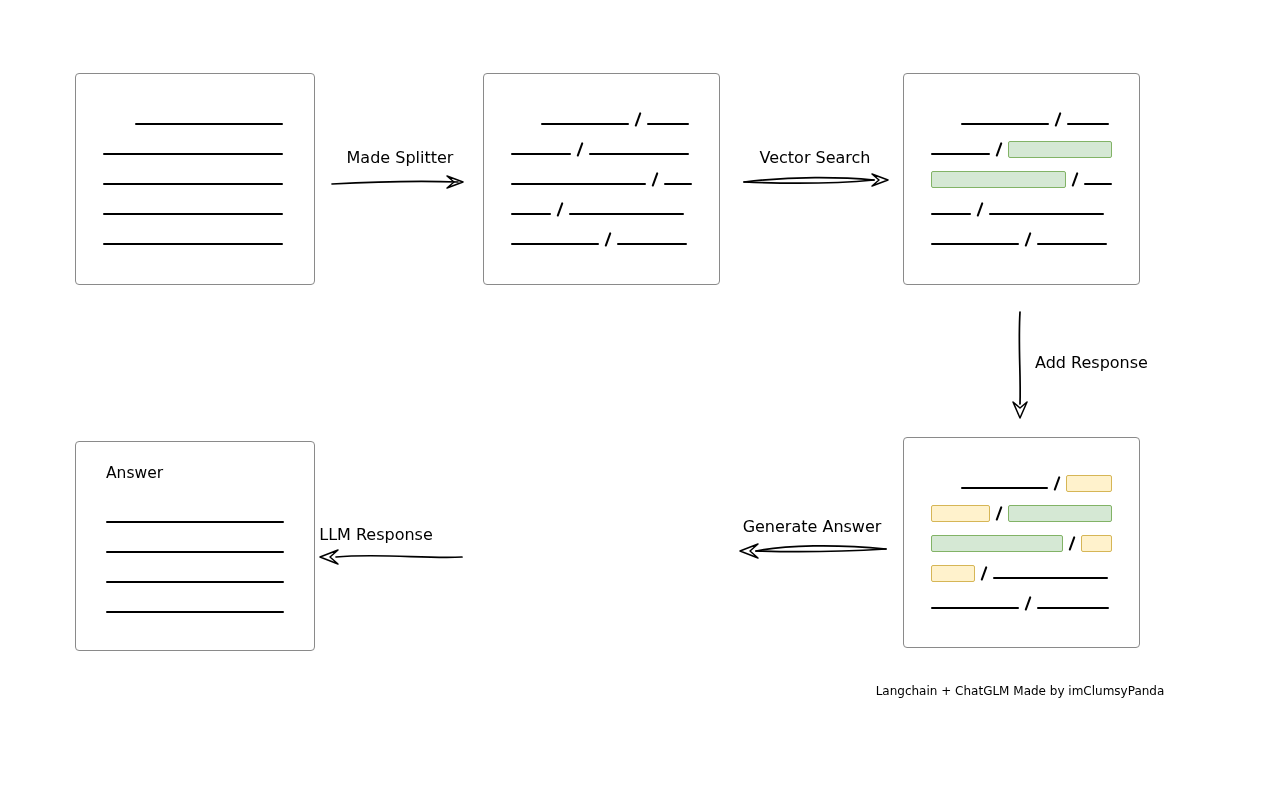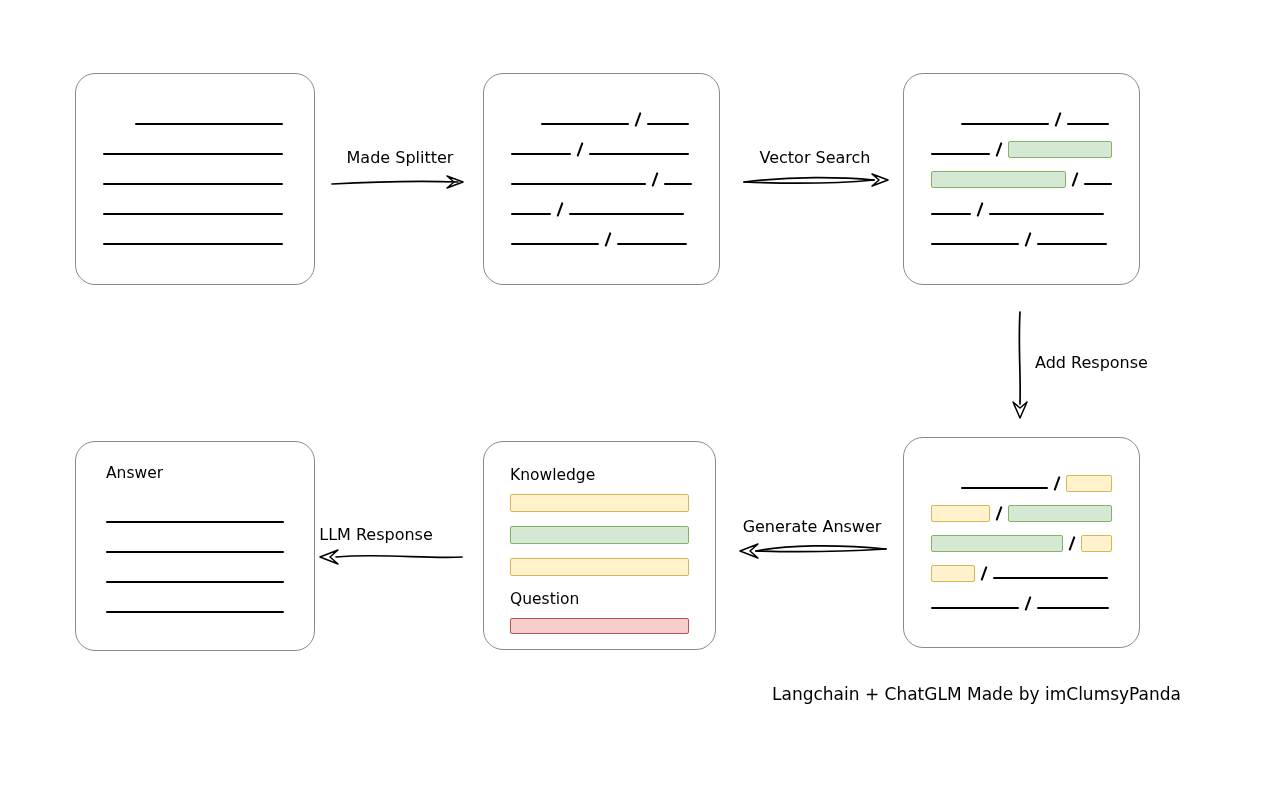--- a/index.html
+++ b/index.html
@@ -1,37 +1,37 @@
 <!DOCTYPE html>
 <html><head>
 <meta charset="utf-8">
 <style>
   html,body{margin:0;padding:0;background:#ffffff;}
   .canvas{
     position:relative;width:1262px;height:792px;background:#ffffff;overflow:hidden;
     font-family:"DejaVu Sans", sans-serif;color:#000;
   }
   .box{
-    position:absolute;border:1.6px solid #8a8a8a;border-radius:20px;background:#ffffff;
+    position:absolute;border:1.6px solid #8a8a8a;border-radius:4px;background:#ffffff;
     box-sizing:border-box;
   }
   .rows{padding:24px 27px 0 27px;}
   .row{height:30px;display:flex;align-items:flex-end;}
   .seg-line{height:2px;background:#000;margin-bottom:3px;border-radius:1px;}
   .seg-gap{height:1px;}
   .slash{width:2.2px;height:15px;background:#000;transform:rotate(20deg);margin:0 8px 1px 8px;border-radius:1px;flex:0 0 auto;}
   .seg-box{box-sizing:border-box;border-width:1.6px;border-style:solid;border-radius:2px;}
   .arrow-label{
     position:absolute;font-size:16px;font-weight:500;text-align:center;white-space:nowrap;
   }
   .box-label{font-size:15.5px;font-weight:500;}
   .arrow-svg{position:absolute;overflow:visible;}
   .arrow-svg path{stroke:#000;stroke-width:1.7;fill:none;stroke-linecap:round;stroke-linejoin:round;}
   .arrow-svg path.head{stroke-width:1.5;}
-  .caption{position:absolute;font-size:17px;font-weight:500;text-align:left;white-space:nowrap;}
+  .caption{position:absolute;font-size:12px;font-weight:500;text-align:center;white-space:nowrap;margin-left:40px;}
   
   .prompt-pad{padding:24px 26px 0 26px;}
   .bars .row{height:auto;margin-bottom:14px;}
   .prompt-pad .box-label{margin-bottom:10px;}
   .q-label{margin-top:12px;}
   
   .answer-pad{padding:22px 30px 0 30px;}
   .answer-pad .rows{padding:14px 0 0 0;}
 </style>
 </head>
@@ -146,40 +146,20 @@
           <div class="seg-line" style="width: 115px;"></div>
         </div>
         <div class="row">
           <div class="seg-line" style="width: 88px;"></div>
           <div class="slash"></div>
           <div class="seg-line" style="width: 72px;"></div>
         </div>
       </div>
   </div>
 
-  <div class="box prompt-pad" style="left:483px;top:441px;width:233px;height:209px">
-    <div class="box-label">Knowledge</div>
-    <div class="bars">
-        <div class="row">
-          <div class="seg-box" style="width: 182px; height: 18px; background: rgb(255, 242, 204); border-color: rgb(214, 182, 86);"></div>
-        </div>
-        <div class="row">
-          <div class="seg-box" style="width: 182px; height: 18px; background: rgb(213, 232, 212); border-color: rgb(130, 179, 102);"></div>
-        </div>
-        <div class="row">
-          <div class="seg-box" style="width: 182px; height: 18px; background: rgb(255, 242, 204); border-color: rgb(214, 182, 86);"></div>
-        </div>
-      </div>
-    <div class="box-label q-label">Question</div>
-    <div class="bars">
-        <div class="row">
-          <div class="seg-box" style="width: 182px; height: 16px; background: rgb(248, 206, 204); border-color: rgb(184, 84, 80);"></div>
-        </div>
-      </div>
-  </div>
 
   <div class="box answer-pad" style="left:75px;top:441px;width:240px;height:210px">
     <div class="box-label">Answer</div>
     <div class="rows">
         <div class="row">
           <div class="seg-line" style="width: 178px;"></div>
         </div>
         <div class="row">
           <div class="seg-line" style="width: 178px;"></div>
         </div>

